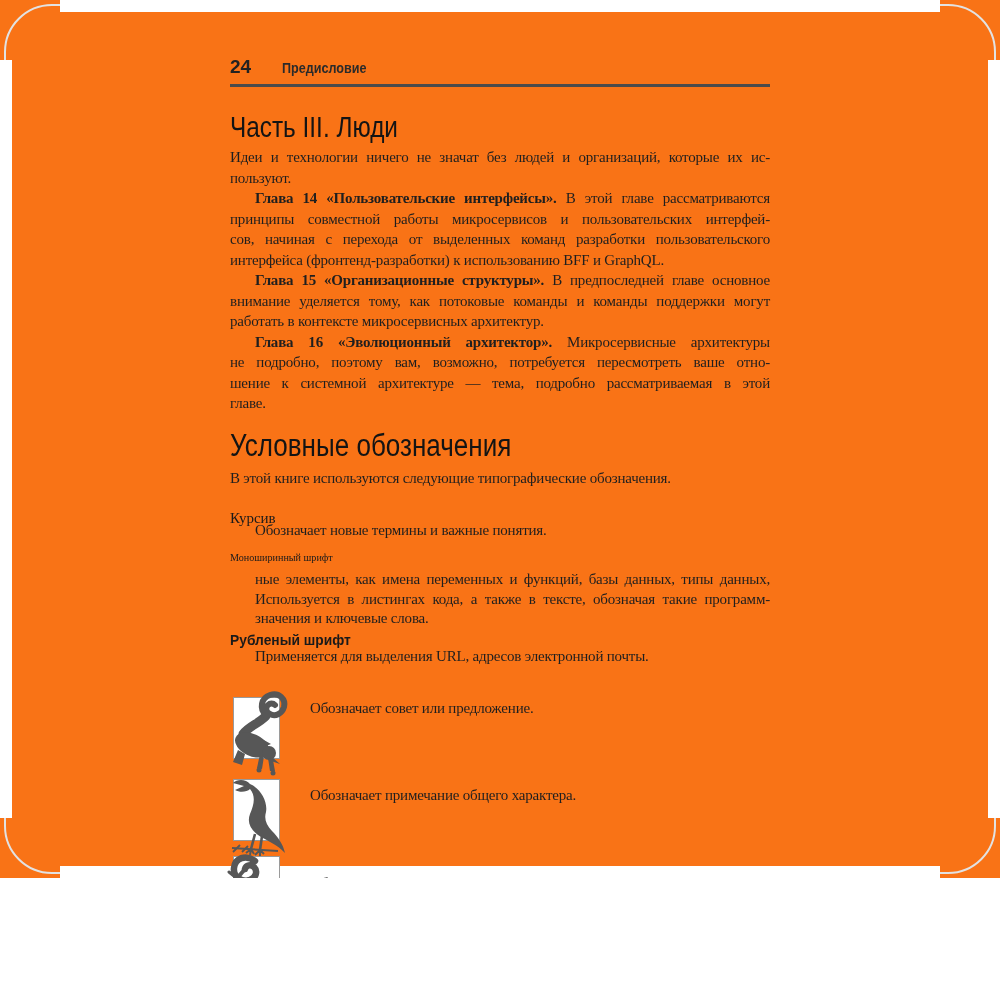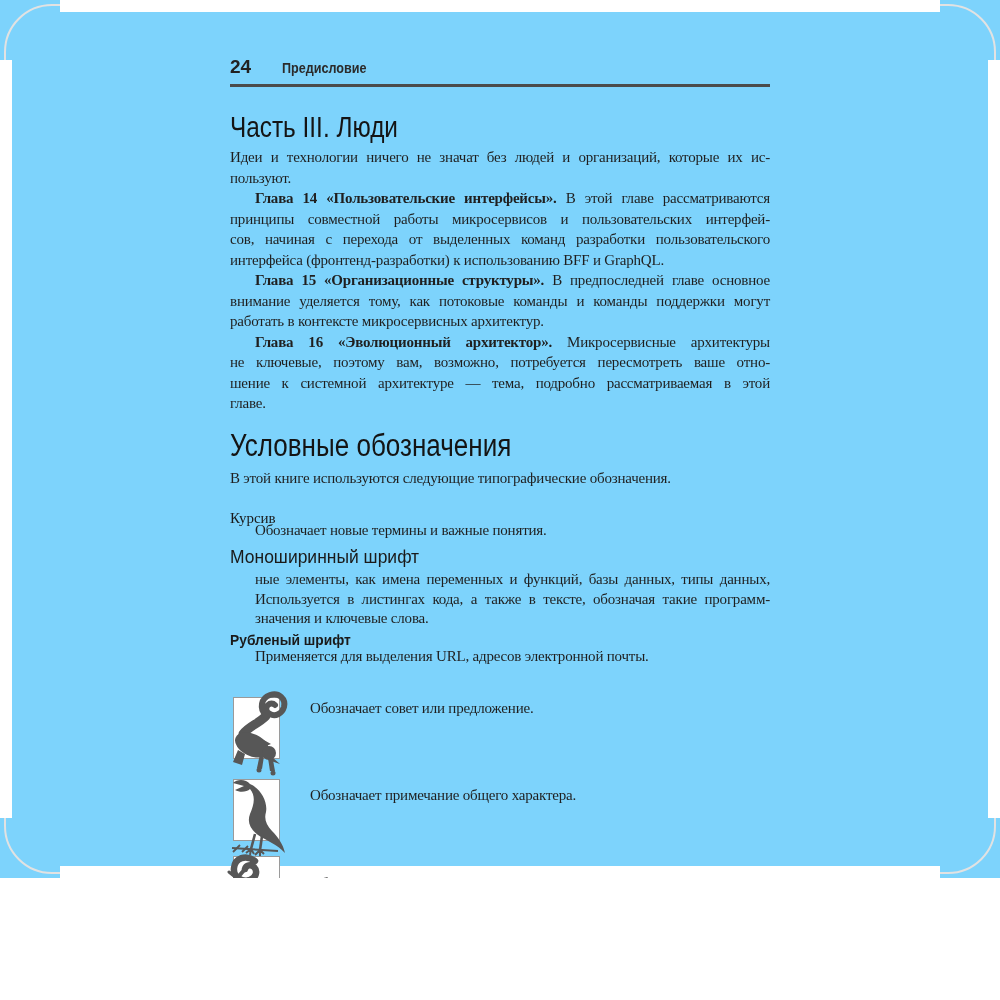--- a/index.html
+++ b/index.html
@@ -1,17 +1,17 @@
 <!DOCTYPE html>
 <html lang="ru"><head>
 <meta charset="utf-8">
 <style>
   html,body{margin:0;padding:0;background:#fff;}
   .page{
-    position:relative;width:1000px;height:878px;background:#7dd3fc;overflow:hidden;
+    position:relative;width:1000px;height:878px;background:#f97316;overflow:hidden;
     font-family:"Liberation Serif", serif;color:var(--text,#1f1f1f);
   }
   .corner-frame{
     position:absolute;left:4px;top:4px;right:4px;bottom:4px;
     border:2px solid #e2e2e2;border-radius:48px;pointer-events:none;
   }
   
   .edge{position:absolute;background:#fff;}
   .edge.h{left:60px;right:60px;height:12px;}
   .edge.v{top:60px;bottom:60px;width:12px;}
@@ -31,21 +31,21 @@
 
   .bodyblock{top:147px;font-size:15px;letter-spacing:-0.2px;}
   .bline{line-height:20.5px;text-align:justify;text-align-last:justify;}
   .bline.last{text-align-last:left;}
   .bline.ind{text-indent:25px;}
 
   .introline{top:468px;font-size:15px;line-height:20.5px;letter-spacing:-0.2px;}
 
   .term{font-size:15px;line-height:20.5px;color:#1a1a1a;}
   .term.italic{top:496px;margin-top:12px;}
-  .term.mono{font-family:Liberation Sans, sans-serif;font-size:19px;top:547px;}
+  .term.mono{font-family:Liberation Serif, serif;font-size:11px;top:547px;}
   .term.sans{font-family:"Liberation Sans",sans-serif;font-weight:bold;top:630px;}
   .term.sans .cond, .term.mono .cond{transform:scaleX(0.92);}
 
   .defblock{left:255px;width:515px;font-size:15px;letter-spacing:-0.2px;}
   .defline{line-height:19.5px;}
   .defline.stretch{text-align:justify;text-align-last:justify;}
   .d1{top:521px;} .d2{top:570px;} .d3{top:647px;}
 
   .iconbox{
     position:absolute;left:233px;width:45px;height:60px;background:#fff;
@@ -77,21 +77,21 @@
       <div class="bline"><span>Идеи и технологии ничего не значат без людей и организаций, которые их ис-</span></div>
       <div class="bline last"><span>пользуют.</span></div>
       <div class="bline ind"><span style="font-weight: bold;">Глава 14 «Пользовательские интерфейсы».</span><span> В этой главе рассматриваются</span></div>
       <div class="bline"><span>принципы совместной работы микросервисов и пользовательских интерфей-</span></div>
       <div class="bline"><span>сов, начиная с перехода от выделенных команд разработки пользовательского</span></div>
       <div class="bline last"><span>интерфейса (фронтенд-разработки) к использованию BFF и GraphQL.</span></div>
       <div class="bline ind"><span style="font-weight: bold;">Глава 15 «Организационные структуры».</span><span> В предпоследней главе основное</span></div>
       <div class="bline"><span>внимание уделяется тому, как потоковые команды и команды поддержки могут</span></div>
       <div class="bline last"><span>работать в контексте микросервисных архитектур.</span></div>
       <div class="bline ind"><span style="font-weight: bold;">Глава 16 «Эволюционный архитектор».</span><span> Микросервисные архитектуры</span></div>
-      <div class="bline"><span>не ключевые, поэтому вам, возможно, потребуется пересмотреть ваше отно-</span></div>
+      <div class="bline"><span>не подробно, поэтому вам, возможно, потребуется пересмотреть ваше отно-</span></div>
       <div class="bline"><span>шение к системной архитектуре — тема, подробно рассматриваемая в этой</span></div>
       <div class="bline last"><span>главе.</span></div>
     </div>
 
   <h2 class="abs sec"><span class="cond">Условные обозначения</span></h2>
   <div class="abs introline">В этой книге используются следующие типографические обозначения.</div>
 
   <div class="abs term italic">Курсив</div>
   <div class="abs defblock d1">
     <div class="defline">Обозначает новые термины и важные понятия.</div>

